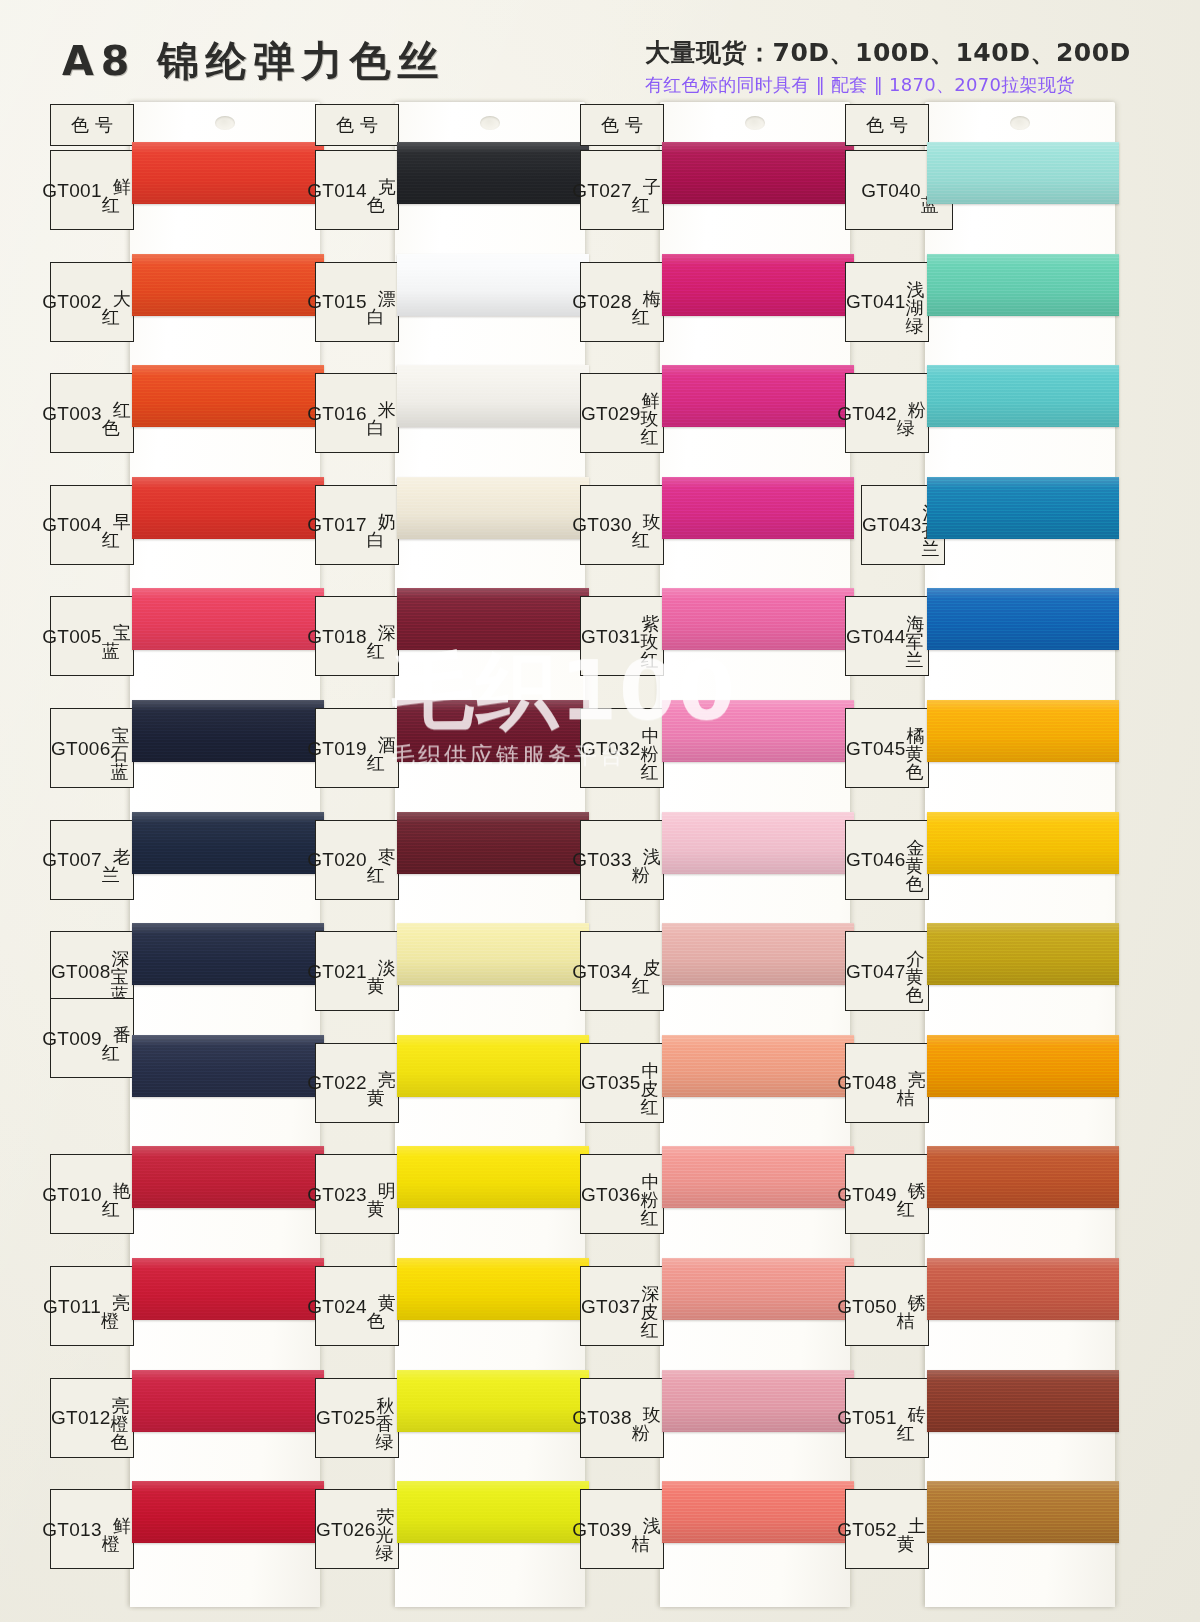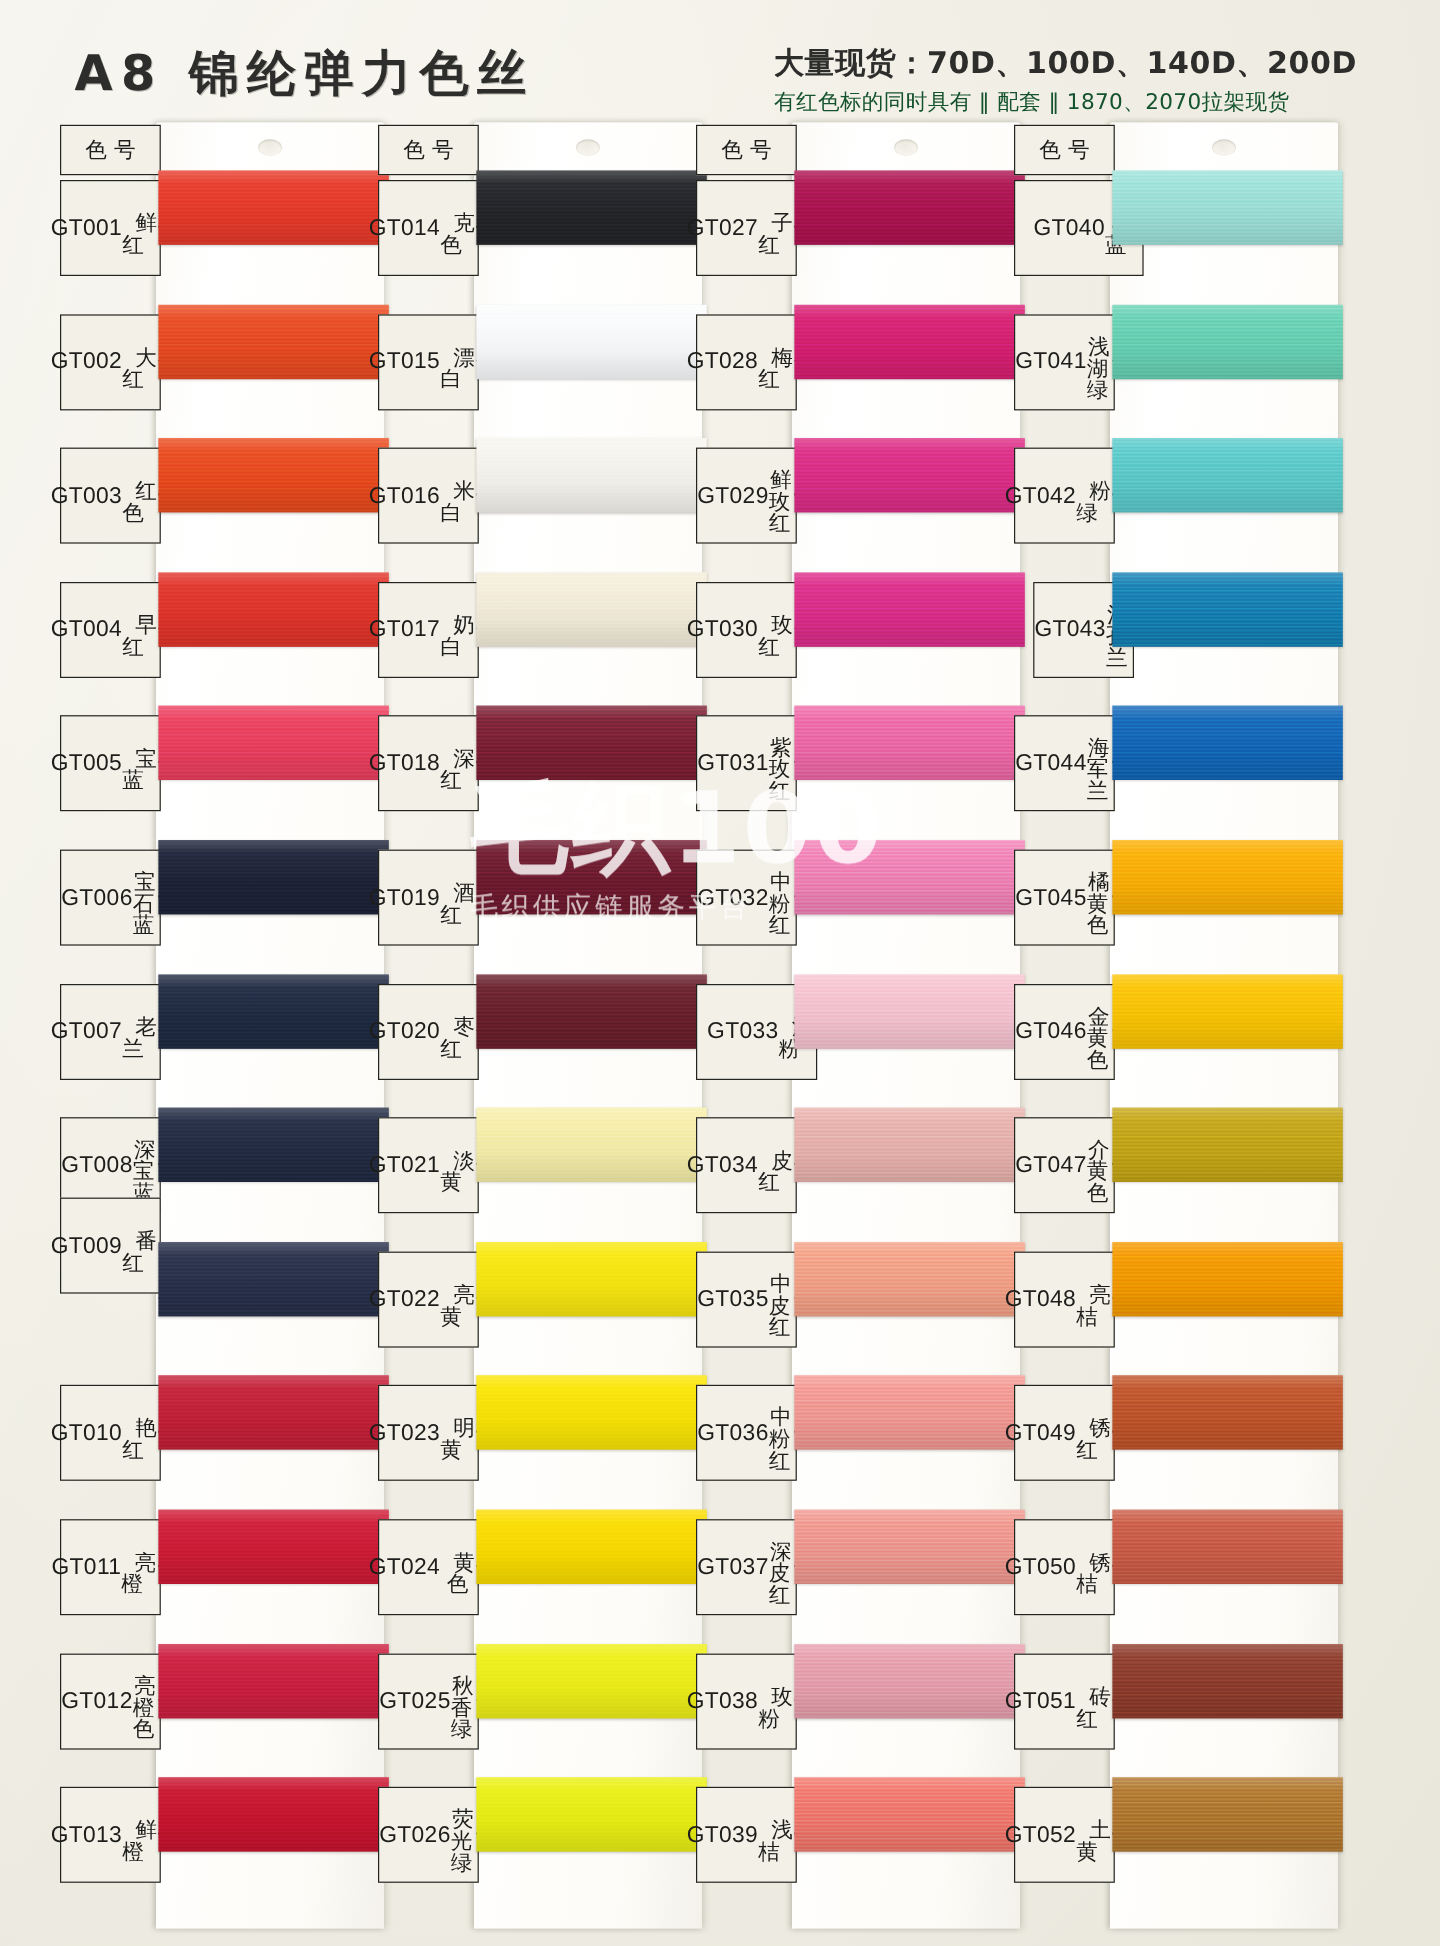--- a/index.html
+++ b/index.html
@@ -31,21 +31,21 @@
     font-family:"DejaVu Sans","Liberation Sans",sans-serif;
     text-shadow:1px 1px 0 rgba(120,118,108,.45);
     white-space:nowrap;
   }
   #hdr-lines{position:absolute;left:645px;top:36px;width:540px;}
   #hdr-line1{
     font-size:25px;letter-spacing:.5px;color:#2d2d2b;font-weight:600;
     font-family:"DejaVu Sans","Liberation Sans",sans-serif;white-space:nowrap;
   }
   #hdr-line2{
-    font-size:18px;letter-spacing:.3px;color:#14532d;margin-top:4px;
+    font-size:18px;letter-spacing:.3px;color:#8b5cf6;margin-top:4px;
     font-family:"DejaVu Sans","Liberation Sans",sans-serif;white-space:nowrap;
   }
 
   
   .column{position:absolute;top:96px;width:278px;height:1520px;}
   .col-0{left:44px;}
   .col-1{left:309px;}
   .col-2{left:574px;}
   .col-3{left:839px;}
 
@@ -278,21 +278,21 @@
           <div class="cname w2">淡黄</div>
         </div>
         <div class="lbl" style="top: 946.8px;">
           <div class="code">GT022</div>
           <div class="cname w2">亮黄</div>
         </div>
         <div class="lbl" style="top: 1058.4px;">
           <div class="code">GT023</div>
           <div class="cname w2">明黄</div>
         </div>
-        <div class="lbl" style="top: 1170px; text-align: center;">
+        <div class="lbl" style="top: 1170px;">
           <div class="code">GT024</div>
           <div class="cname w2">黄色</div>
         </div>
         <div class="lbl" style="top: 1281.6px;">
           <div class="code">GT025</div>
           <div class="cname w3">秋香绿</div>
         </div>
         <div class="lbl" style="top: 1393.2px;">
           <div class="code">GT026</div>
           <div class="cname w3">荧光绿</div>
@@ -350,21 +350,21 @@
           <div class="cname w2">玫红</div>
         </div>
         <div class="lbl" style="top: 500.4px;">
           <div class="code">GT031</div>
           <div class="cname w3">紫玫红</div>
         </div>
         <div class="lbl" style="top: 612px;">
           <div class="code">GT032</div>
           <div class="cname w3">中粉红</div>
         </div>
-        <div class="lbl" style="top: 723.6px; padding-left: 17px;">
+        <div class="lbl" style="top: 723.6px;">
           <div class="code">GT033</div>
           <div class="cname w2">浅粉</div>
         </div>
         <div class="lbl" style="top: 835.2px;">
           <div class="code">GT034</div>
           <div class="cname w2">皮红</div>
         </div>
         <div class="lbl" style="top: 946.8px;">
           <div class="code">GT035</div>
           <div class="cname w3">中皮红</div>

